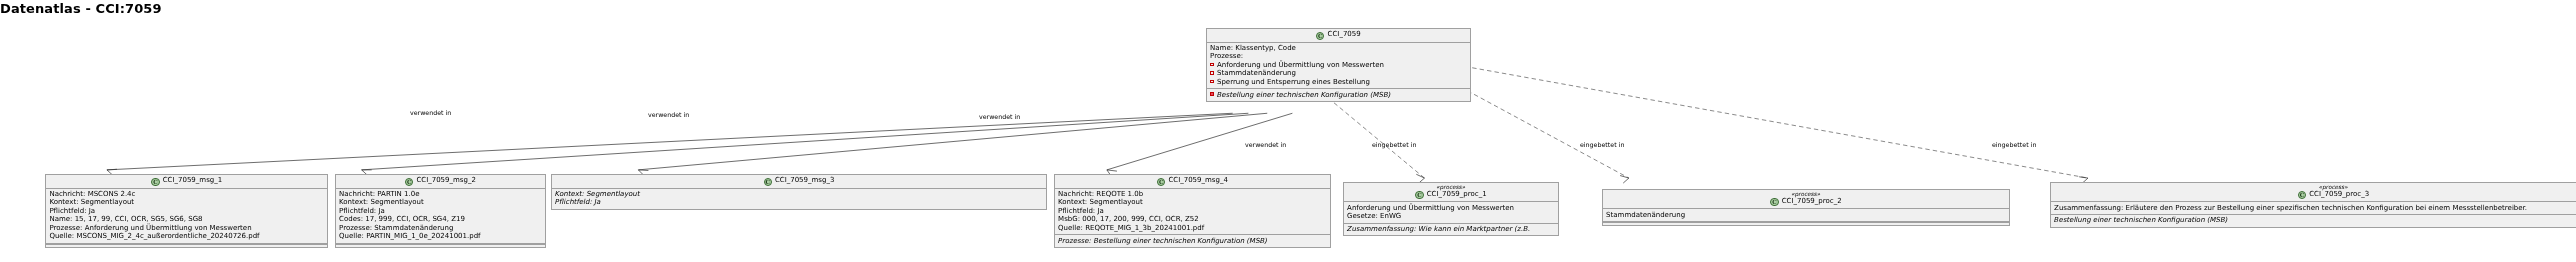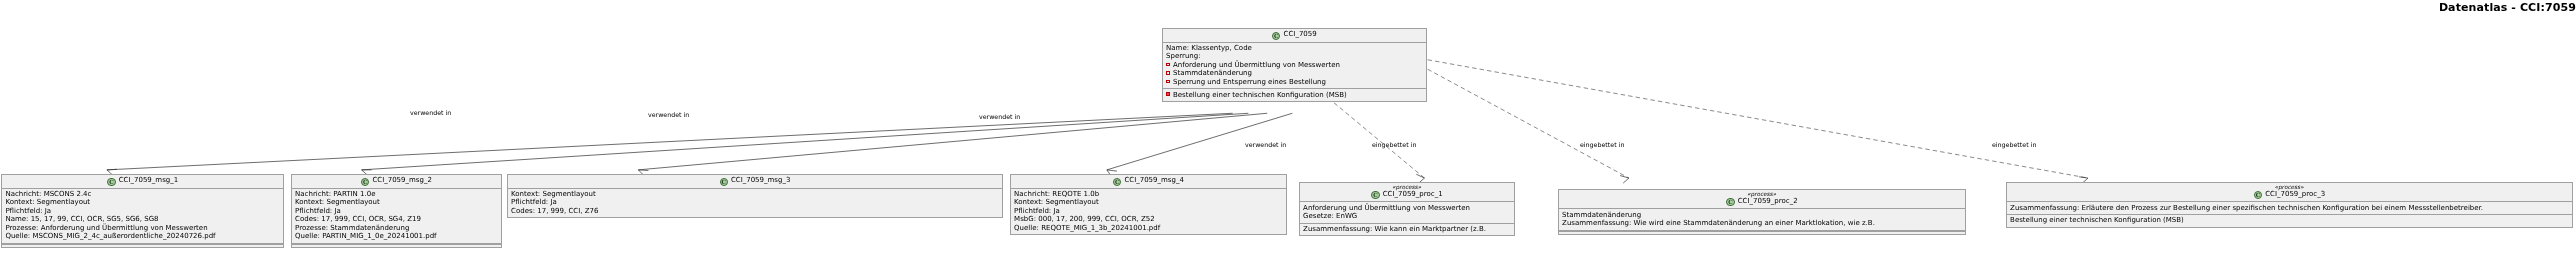--- a/index.html
+++ b/index.html
@@ -12,35 +12,36 @@
     position: relative;
     overflow: hidden;
     font-family: "DejaVu Sans", "Liberation Sans", sans-serif;
     color: #000000;
   }
 
   #diagram-title {
     position: absolute;
     top: 1.3px;
     left: 0; right: 0;
-    text-align: right;
-    font-size: 11px;
+    text-align: left;
+    font-size: 13px;
     font-weight: bold;
     letter-spacing: 0.1px;
     color: #000;
   }
 
   
   .umlbox {
     position: absolute;
     background: #f0f0f0;
     border: 0.6px solid #a0a0a0;
     font-size: 7px;
     line-height: 8.5px;
     color: #000;
+    margin-left: 44px;
   }
   .uml-header {
     text-align: center;
     padding: 1.3px 3.8px 1.9px 3.8px;
     border-bottom: 0.6px solid #a0a0a0;
     background: #f0f0f0;
     white-space: nowrap;
     display: block;
   }
   .uml-header .stereo {
@@ -66,21 +67,21 @@
     line-height: 7px;
     text-align: center;
     vertical-align: -1.3px;
     margin-right: 3.1px;
     font-family: "DejaVu Serif", serif;
   }
   .uml-section {
     padding: 1.3px 3.1px 1.9px 3.1px;
     border-bottom: 0.6px solid #a0a0a0;
   }
-  .uml-section:last-child { border-bottom: none; }
+  .uml-section:last-child { border-bottom: none; font-style: italic; }
   .uml-section .row { white-space: nowrap; display: block; }
   .uml-foot {
     height: 3.1px;
     border-top: 0.6px solid #a0a0a0;
     background: #f0f0f0;
   }
 
   
   .bullet-row { white-space: nowrap; display: block; }
   .sq {
@@ -159,21 +160,21 @@
 <div class="edge-label" style="left:1992px; top:141px;">eingebettet in</div>
 
 <div class="umlbox" id="main-class" style="left:1162px; top:28px; width:265px;">
   <div class="uml-header">
     <span class="hdr-line">
       <span class="cicon">C</span><span>CCI_7059</span>
     </span>
   </div>
   <div class="uml-section">
     <span class="row">Name: Klassentyp, Code</span>
-    <span class="row">Sperrung:</span>
+    <span class="row">Prozesse:</span>
     <span class="bullet-row"><span class="sq"></span><span>Anforderung und Übermittlung von Messwerten</span></span>
     <span class="bullet-row"><span class="sq"></span><span>Stammdatenänderung</span></span>
     <span class="bullet-row"><span class="sq"></span><span>Sperrung und Entsperrung eines Bestellung</span></span>
   </div>
   <div class="uml-section">
     <span class="bullet-row"><span class="sq filled"></span><span>Bestellung einer technischen Konfiguration (MSB)</span></span>
   </div>
 </div>
 
 <div class="umlbox" style="left:1.3px; top:174px; width:283px;">
@@ -206,35 +207,37 @@
   <div class="uml-foot"></div>
 </div>
 
 <div class="umlbox" style="left:507px; top:174px; width:496px;">
   <div class="uml-header">
     <span class="hdr-line"><span class="cicon">C</span><span>CCI_7059_msg_3</span></span>
   </div>
   <div class="uml-section">
     <span class="row">Kontext: Segmentlayout</span>
     <span class="row">Pflichtfeld: Ja</span>
-    <span class="row">Codes: 17, 999, CCI, Z76</span>
   </div>
 </div>
 
 <div class="umlbox" style="left:1010px; top:174px; width:277px;">
   <div class="uml-header">
     <span class="hdr-line"><span class="cicon">C</span><span>CCI_7059_msg_4</span></span>
   </div>
   <div class="uml-section">
     <span class="row">Nachricht: REQOTE 1.0b</span>
     <span class="row">Kontext: Segmentlayout</span>
     <span class="row">Pflichtfeld: Ja</span>
     <span class="row">MsbG: 000, 17, 200, 999, CCI, OCR, Z52</span>
     <span class="row">Quelle: REQOTE_MIG_1_3b_20241001.pdf</span>
   </div>
+  <div class="uml-section">
+    <span class="row">Prozesse: Bestellung einer technischen Konfiguration (MSB)</span>
+  </div>
 </div>
 
 <div class="umlbox" style="left:1299px; top:182px; width:216px;">
   <div class="uml-header">
     <span class="stereo">«process»</span>
     <span class="hdr-line"><span class="cicon">C</span><span>CCI_7059_proc_1</span></span>
   </div>
   <div class="uml-section">
     <span class="row">Anforderung und Übermittlung von Messwerten</span>
     <span class="row">Gesetze: EnWG</span>
@@ -244,21 +247,20 @@
   </div>
 </div>
 
 <div class="umlbox" style="left:1558px; top:189px; width:408px;">
   <div class="uml-header">
     <span class="stereo">«process»</span>
     <span class="hdr-line"><span class="cicon">C</span><span>CCI_7059_proc_2</span></span>
   </div>
   <div class="uml-section">
     <span class="row">Stammdatenänderung</span>
-    <span class="row">Zusammenfassung: Wie wird eine Stammdatenänderung an einer Marktlokation, wie z.B.</span>
   </div>
   <div class="uml-foot"></div>
 </div>
 
 <div class="umlbox" style="left:2006px; top:182px; width:567px;">
   <div class="uml-header">
     <span class="stereo">«process»</span>
     <span class="hdr-line"><span class="cicon">C</span><span>CCI_7059_proc_3</span></span>
   </div>
   <div class="uml-section">

